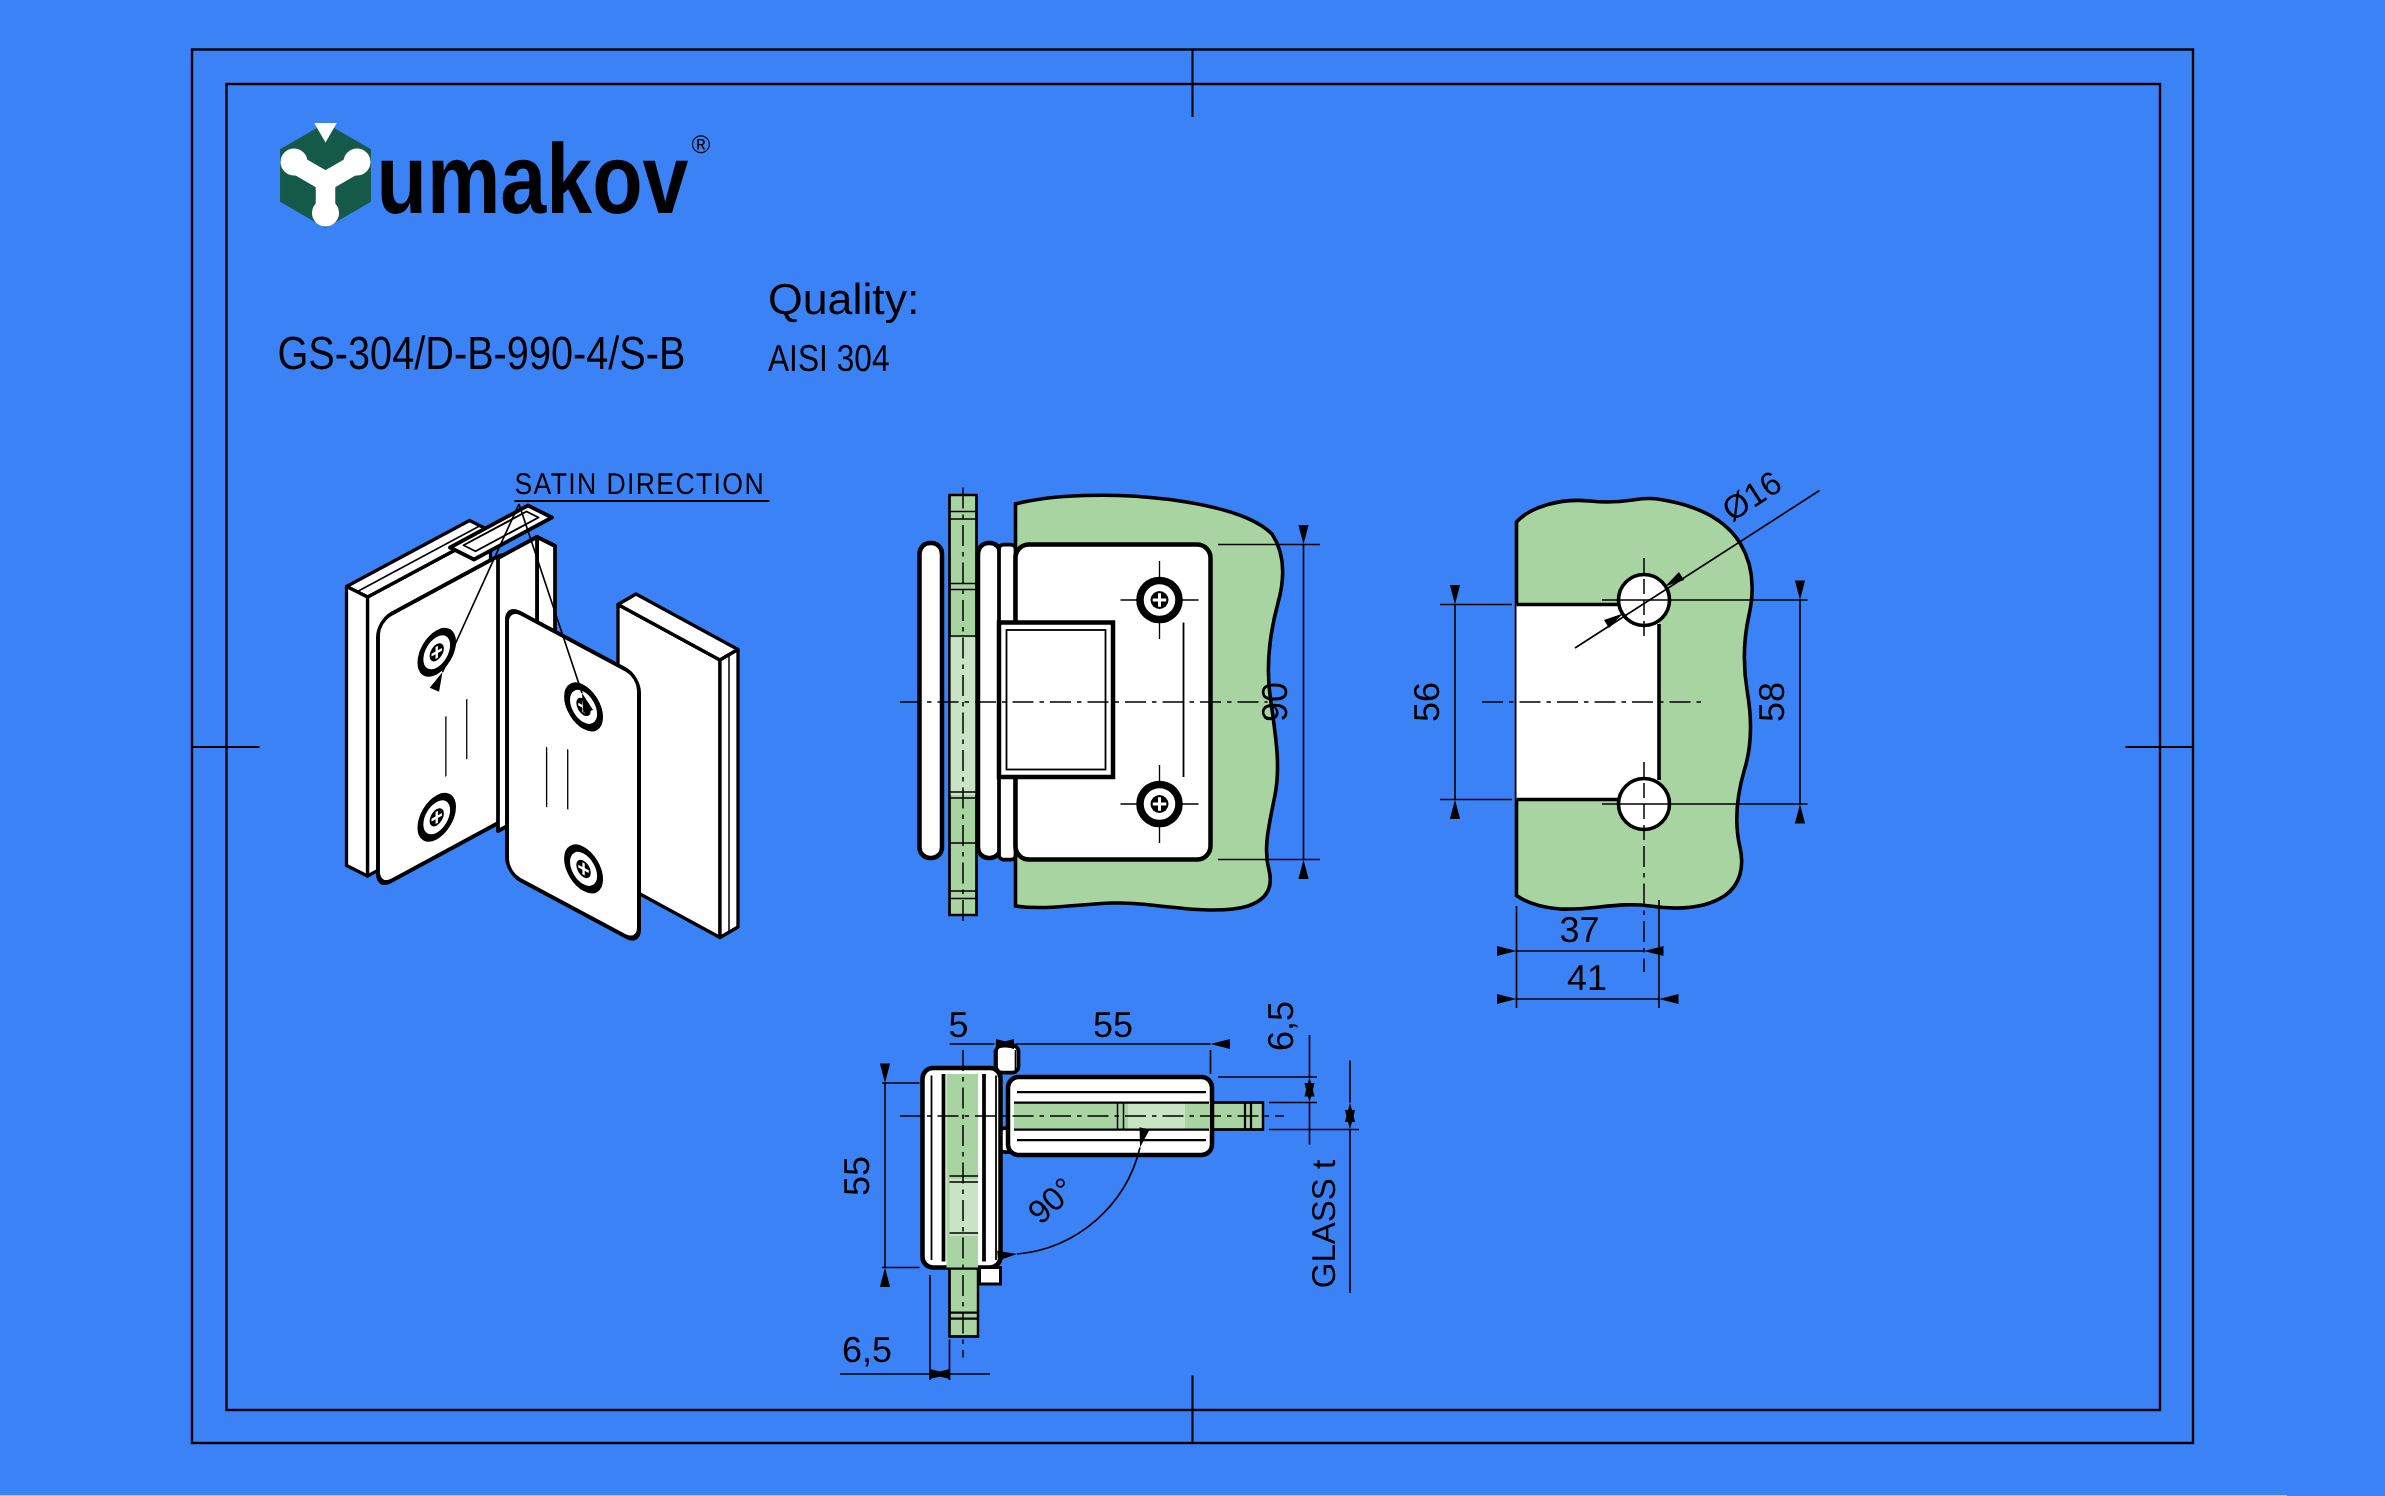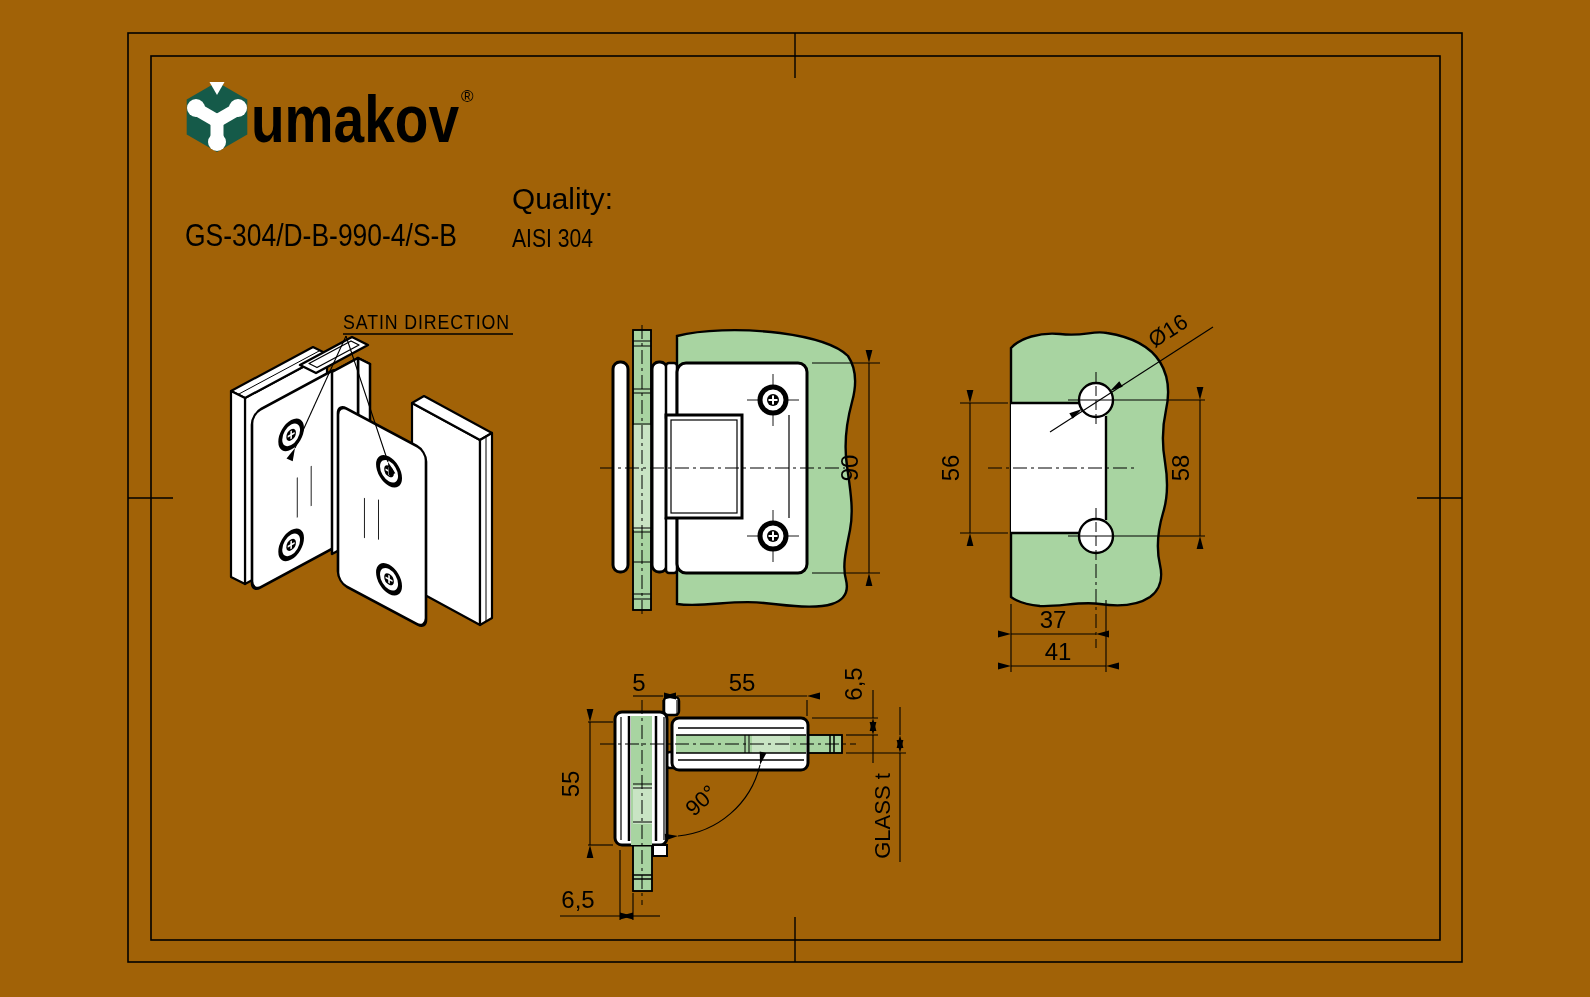--- a/index.html
+++ b/index.html
@@ -1,16 +1,16 @@
 <!DOCTYPE html>
 <html><head>
 <meta charset="utf-8">
 <style>
   html,body{margin:0;padding:0;background:#ffffff;}
-  .page{position:relative;width:1590px;height:997px;background:#a16207;overflow:hidden;
+  .page{position:relative;width:1590px;height:997px;background:#3b82f6;overflow:hidden;
         font-family:"Liberation Sans", sans-serif;}
   svg{position:absolute;left:0;top:0;}
   text{fill:#000;}
   .dim{font-size:24px;}
   .dimsm{font-size:22px;}
   .lbl{font-size:20px;letter-spacing:1px;}
 </style>
 </head>
 <body>
 

